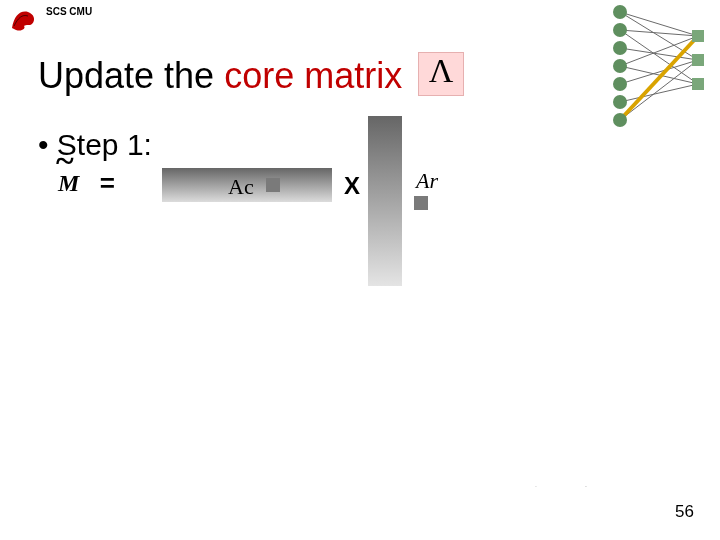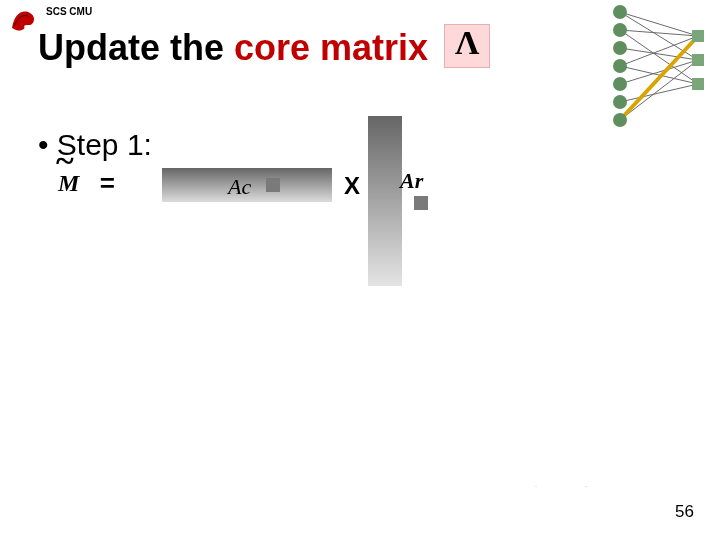--- a/index.html
+++ b/index.html
@@ -1,33 +1,33 @@
 <!DOCTYPE html>
 <html><head>
 <meta charset="utf-8">
 <style>
 html,body{margin:0;padding:0}
 body{width:720px;height:540px;background:#fff;font-family:Arial,Helvetica,sans-serif;position:relative;color:#000}
 .hdr{position:absolute;left:46px;top:6px;font-size:10px;font-weight:700;letter-spacing:0;color:#000}
 .dragon{position:absolute;left:10px;top:6px;width:30px;height:28px}
-.title{position:absolute;left:38px;top:24px;font-size:36px;font-weight:700;white-space:nowrap}
+.title{position:absolute;left:38px;top:52px;font-size:36px;font-weight:400;white-space:nowrap}
 .title .red{color:#c00000}
 .lambda-box{display:inline-block;vertical-align:-8px;position:relative;width:44px;height:42px;background:#ffd9d9;border:1px solid #e6b0b0;margin-left:6px}
 .lambda-box::after{content:"Λ";position:absolute;left:50%;top:50%;transform:translate(-50%,-58%);font-family:'Times New Roman',serif;font-size:34px;color:#000}
 .step{position:absolute;left:38px;top:128px;font-size:30px}
 .eq{position:absolute;left:58px;top:168px}
 .mtilde{display:inline-block;font-family:'Times New Roman',serif;font-style:italic;font-size:24px;font-weight:700;position:relative}
 .mtilde::before{content:"~";position:absolute;left:-2px;top:-28px;font-size:34px;font-style:normal;font-weight:700}
 .equals{display:inline-block;font-size:26px;font-weight:700;margin-left:16px;vertical-align:-1px;font-family:Arial,sans-serif}
 .band1{position:absolute;left:162px;top:168px;width:170px;height:34px;background:linear-gradient(to bottom,#666,#dcdcdc)}
-.label-ac{position:absolute;left:228px;top:174px;font-family:'Times New Roman',serif;font-style:italic;font-size:22px;font-weight:400}
+.label-ac{position:absolute;left:228px;top:174px;font-family:'Times New Roman',serif;font-size:22px;font-weight:400}
 .sq1{position:absolute;left:266px;top:178px;width:14px;height:14px;background:#7a7a7a}
 .mult{position:absolute;left:344px;top:172px;font-family:Arial,sans-serif;font-size:24px;font-weight:700}
 .band2{position:absolute;left:368px;top:116px;width:34px;height:170px;background:linear-gradient(to bottom,#666,#e4e4e4)}
-.label-ar{position:absolute;left:400px;top:168px;font-family:'Times New Roman',serif;font-style:italic;font-size:22px;font-weight:700}
+.label-ar{position:absolute;left:416px;top:168px;font-family:'Times New Roman',serif;font-style:italic;font-size:22px;font-weight:400}
 .sq2{position:absolute;left:414px;top:196px;width:14px;height:14px;background:#7a7a7a}
 .graph{position:absolute;right:8px;top:2px;width:106px;height:140px}
 .graph svg{width:100%;height:100%;display:block}
 .pg{position:absolute;right:26px;bottom:18px;font-size:17px;color:#000}
 .faint{position:absolute;right:132px;bottom:44px;font-size:10px;color:#c0c0c0}
 .faint2{position:absolute;right:182px;bottom:44px;font-size:10px;color:#d0d0d0}
 </style>
 </head>
 <body>
 

